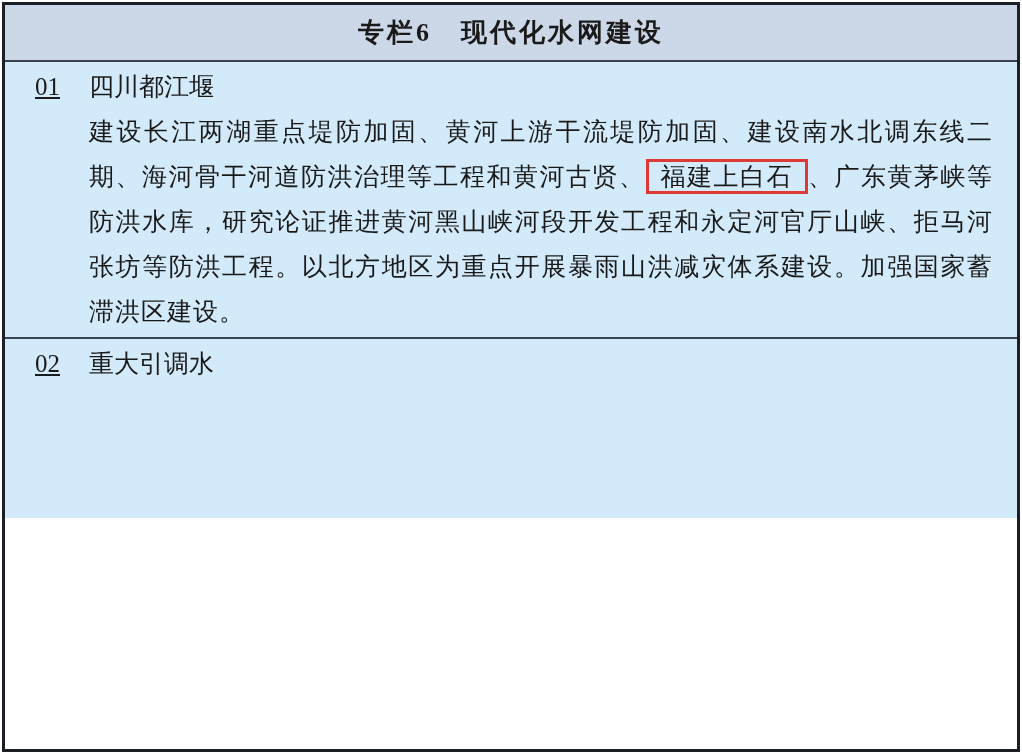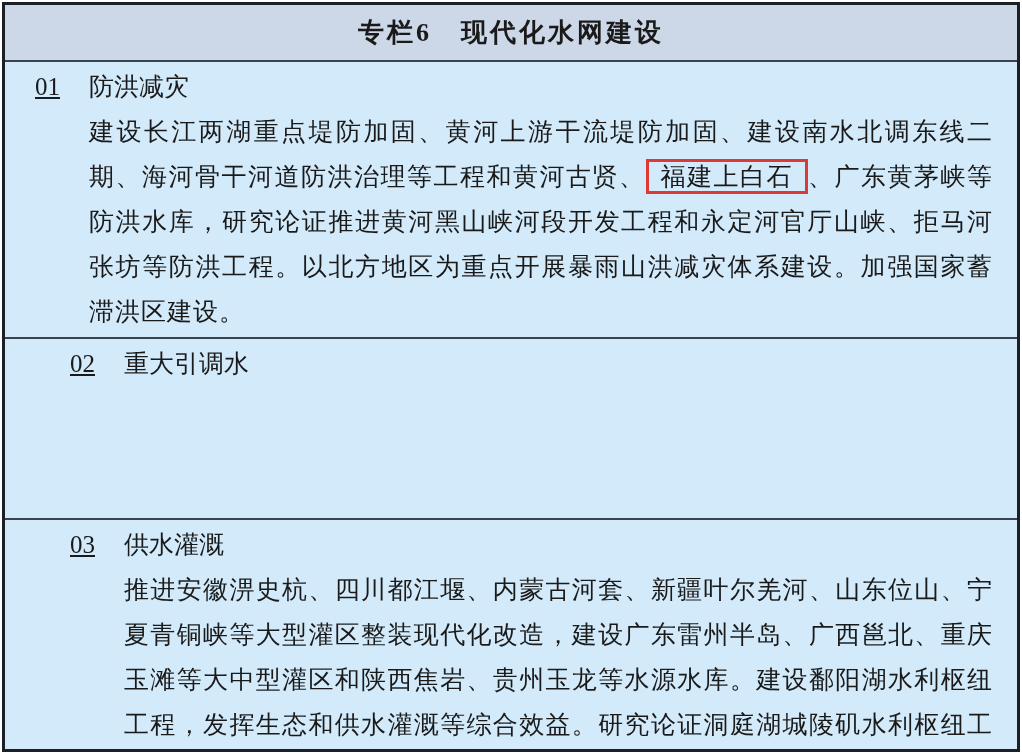--- a/index.html
+++ b/index.html
@@ -40,21 +40,21 @@
     font-size: 26px;
     font-weight: bold;
     letter-spacing: 3px;
     white-space: pre;
   }
   .section {
     background: var(--body-bg);
     overflow: hidden;
     padding-top: 3px;
   }
-  .section + .section { border-top: 2px solid var(--separator); padding-left: 35px; }
+  .section + .section { border-top: 2px solid var(--separator); }
   .section-flood   { flex: 0 0 275px; }
   .section-divert  { flex: 0 0 181px; }
   .section-irrig   { flex: 1 1 auto; }
   .section-head {
     font-size: 25px;
     line-height: 44px;
     white-space: nowrap;
   }
   .num {
     display: inline-block;
@@ -83,32 +83,26 @@
 
 <div class="page">
   <div class="panel">
 
     <div class="title-band">
       <h1 class="title">专栏6　现代化水网建设</h1>
     </div>
 
     <section class="section section-flood">
       <div class="section-head">
-        <span class="num">01</span><span class="head">防洪减灾</span>
+        <span class="num">01</span><span class="head">四川都江堰</span>
       </div>
       <p class="section-body"><span>建设长江两湖重点堤防加固、黄河上游干流堤防加固、建设南水北调东线二期、海河骨干河道防洪治理等工程和黄河古贤、</span><span class="hl"><span>福建上白石</span></span><span>、广东黄茅峡等防洪水库，研究论证推进黄河黑山峡河段开发工程和永定河官厅山峡、拒马河张坊等防洪工程。以北方地区为重点开展暴雨山洪减灾体系建设。加强国家蓄滞洪区建设。</span></p>
     </section>
 
     <section class="section section-divert">
       <div class="section-head">
         <span class="num">02</span><span class="head">重大引调水</span>
       </div>
     </section>
 
-    <section class="section section-irrig">
-      <div class="section-head">
-        <span class="num">03</span><span class="head">供水灌溉</span>
-      </div>
-      <p class="section-body">推进安徽淠史杭、四川都江堰、内蒙古河套、新疆叶尔羌河、山东位山、宁夏青铜峡等大型灌区整装现代化改造，建设广东雷州半岛、广西邕北、重庆玉滩等大中型灌区和陕西焦岩、贵州玉龙等水源水库。建设鄱阳湖水利枢纽工程，发挥生态和供水灌溉等综合效益。研究论证洞庭湖城陵矶水利枢纽工程。</p>
-    </section>
 
   </div>
 </div>
 
 </body></html>

